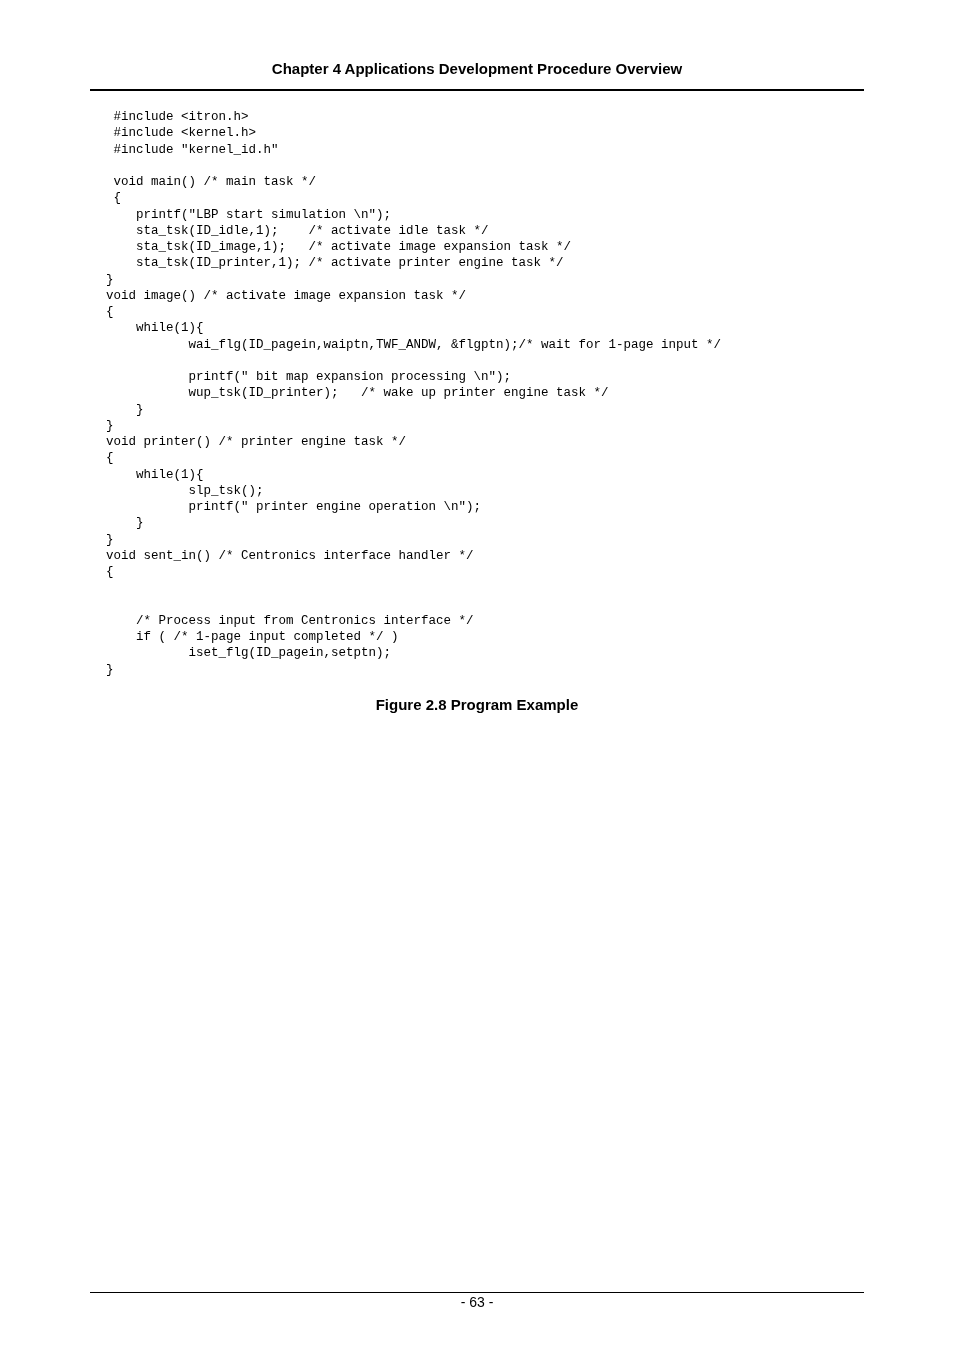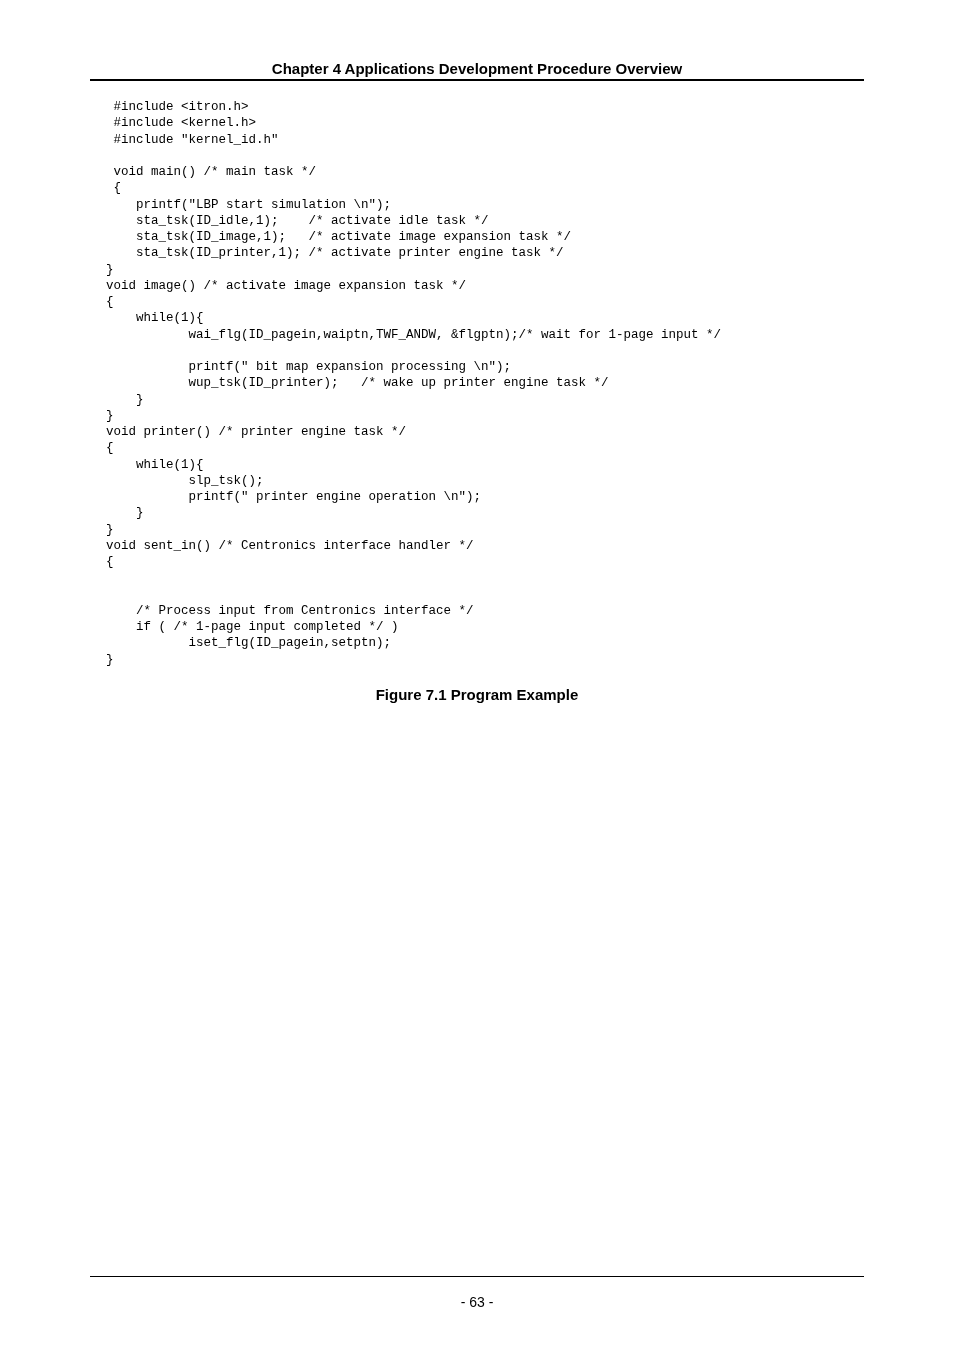--- a/index.html
+++ b/index.html
@@ -10,21 +10,21 @@
     body {
       font-family: Arial, Helvetica, sans-serif;
       background: #fff;
       width: 954px;
       height: 1351px;
       position: relative;
       padding: 60px 90px 40px 90px;
     }
     .header-line {
       border-bottom: 2px solid #000;
-      padding-bottom: 2px;
+      padding-bottom: 12px;
       margin-bottom: 18px;
     }
     .header-text {
       font-weight: bold;
       font-size: 15px;
       text-align: center;
     }
     .code-block {
       font-family: "Courier New", Courier, monospace;
       font-size: 12.5px;
@@ -40,21 +40,21 @@
     }
     .footer {
       position: absolute;
       bottom: 40px;
       left: 90px;
       right: 90px;
       text-align: center;
     }
     .footer-line {
       border-top: 1.5px solid #000;
-      padding-top: 16px;
+      padding-top: 0;
     }
     .page-number {
       font-size: 14px;
     }
   </style>
 </head>
 <body>
 
 <div class="header-line">
   <div class="header-text">Chapter 4 Applications Development Procedure Overview</div>
@@ -89,19 +89,19 @@
 }
 void sent_in() /* Centronics interface handler */
 {
 
 
     /* Process input from Centronics interface */
     if ( /* 1-page input completed */ )
            iset_flg(ID_pagein,setptn);
 }</div>
 
-<div class="figure-caption">Figure 7.1 Program Example</div>
+<div class="figure-caption">Figure 2.8 Program Example</div>
 
 <div class="footer">
   <div class="footer-line">
     <span class="page-number">- 63 -</span>
   </div>
 </div>
 
 </body></html>

